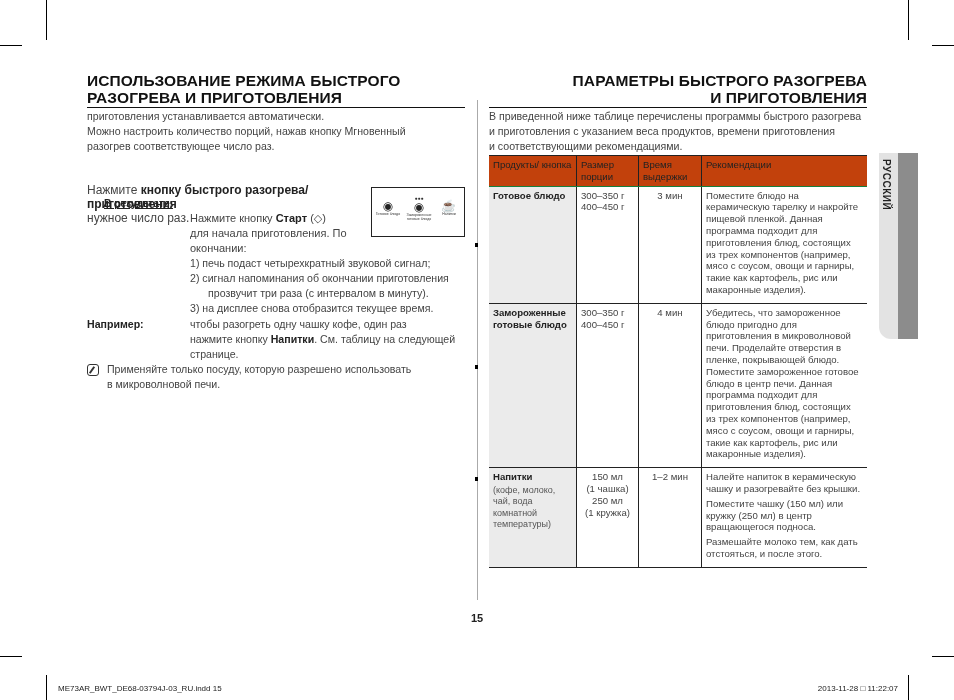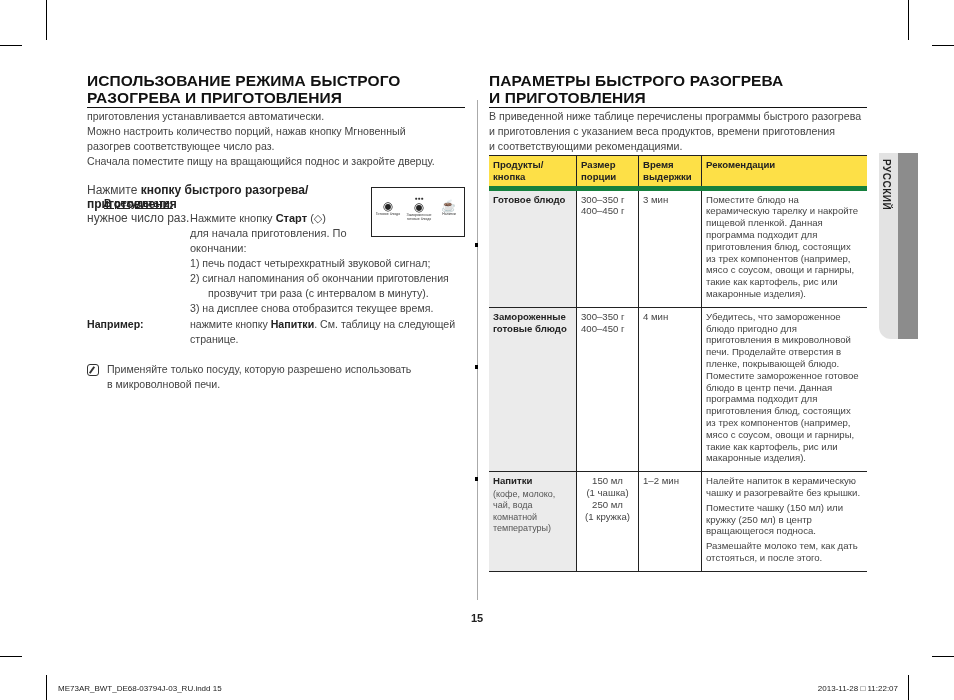--- a/index.html
+++ b/index.html
@@ -13,28 +13,28 @@
   .lbl { font-weight: bold; color: #222; }
   .col-divider { position: absolute; left: 477px; top: 100px; width: 1px; height: 500px; background: #aaa; }
   .tick { position: absolute; left: 475px; width: 3px; height: 4px; background: #000; }
   .display-box { position: absolute; left: 371px; top: 187px; width: 94px; height: 50px; border: 1px solid #222; box-sizing: border-box; }
   .dicon { position: absolute; top: 12px; width: 30px; text-align: center; }
   .dicon .glyph { font-size: 12px; line-height: 12px; color: #222; }
   .dicon .cap { font-size: 3.5px; line-height: 4px; color: #333; white-space: nowrap; }
   ol.steps { position: absolute; left: 190px; top: 256px; margin: 0; padding: 0; list-style: none; font-size: 10.6px; line-height: 15px; color: #444; width: 275px; }
   ol.steps li { padding-left: 18px; text-indent: -18px; }
   table.params { position: absolute; left: 489px; top: 155px; width: 378px; border-collapse: collapse; font-size: 9.6px; line-height: 11.8px; color: #444; }
-  table.params th { background: #fde047; text-align: left; font-weight: bold; color: #222; padding: 3px 4px; vertical-align: top; border-top: 1px solid #222; border-bottom: 5px solid #15803d; border-left: 1px solid #222; }
+  table.params th { background: #c2410c; text-align: left; font-weight: normal; color: #222; padding: 3px 4px; vertical-align: top; border-top: 1px solid #222; border-bottom: 1px solid #15803d; border-left: 1px solid #222; }
   table.params th:first-child, table.params td:first-child { border-left: none; }
   table.params td { padding: 3px 4px 4px 4px; vertical-align: top; border-bottom: 1px solid #222; border-left: 1px solid #222; }
   table.params td.prod { background: #ebebeb; width: 79px; color: #222; }
   table.params td.prod .name { font-weight: bold; }
   table.params td.prod .sub { color: #555; font-size: 9px; line-height: 11.5px; margin-top: 2px; }
   table.params td.size { width: 53px; text-align: center; }
-  table.params td.time { width: 54px; }
+  table.params td.time { width: 54px; text-align: center; }
   table.params td.rec p { margin: 0 0 3px 0; }
   .side-tab { position: absolute; left: 879px; top: 153px; width: 39px; height: 186px; }
   .side-tab .light { position: absolute; left: 0; top: 0; width: 19px; height: 186px; background: #e3e3e3; border-bottom-left-radius: 12px; }
   .side-tab .dark { position: absolute; left: 19px; top: 0; width: 20px; height: 186px; background: #8c8c8c; }
   .side-tab .txt { position: absolute; left: 2px; top: 6px; writing-mode: vertical-rl; font-weight: bold; font-size: 10px; letter-spacing: 0.5px; color: #222; }
   .pagenum { position: absolute; left: 462px; top: 612px; width: 30px; text-align: center; font-size: 11px; font-weight: bold; color: #222; }
   .footer { position: absolute; top: 684px; font-size: 8px; color: #222; }
   .note-icon { position: absolute; left: 87px; top: 364px; width: 12px; height: 12px; border: 1px solid #333; border-radius: 3px; box-sizing: border-box; }
   .note-icon::after { content: ""; position: absolute; left: 3px; top: 1px; width: 2px; height: 8px; background: #333; transform: rotate(35deg); }
 </style>
@@ -52,21 +52,20 @@
 
 <div class="h2" style="left:87px;top:72px;width:378px;">
   <div>ИСПОЛЬЗОВАНИЕ РЕЖИМА БЫСТРОГО</div>
   <div>РАЗОГРЕВА И ПРИГОТОВЛЕНИЯ</div>
 </div>
 
 <div class="para" style="left:87px;top:109px;width:380px;">
   <div>приготовления устанавливается автоматически.</div>
   <div>Можно настроить количество порций, нажав кнопку Мгновенный</div>
   <div>разогрев соответствующее число раз.</div>
-  <div>Сначала поместите пищу на вращающийся поднос и закройте дверцу.</div>
 </div>
 
 <div class="para" style="left:87px;top:183px;width:285px;font-size:12px;line-height:14px;">
   <div><span>Нажмите </span><b>кнопку быстрого разогрева/приготовления</b></div>
   <div>нужное число раз.</div>
 </div>
 
 <div class="display-box">
   <div class="dicon" style="left:1px;">
     <div class="glyph">◉</div>
@@ -95,36 +94,37 @@
 <ol class="steps">
   <li>1)  печь подаст четырехкратный звуковой сигнал;</li>
   <li>2)  сигнал напоминания об окончании приготовления прозвучит три раза (с интервалом в минуту).</li>
   <li>3)  на дисплее снова отобразится текущее время.</li>
 </ol>
 
 <div class="para" style="left:87px;top:317px;">
   <span class="lbl">Например:</span>
 </div>
 <div class="para" style="left:190px;top:317px;width:280px;">
+  <div>чтобы разогреть одну чашку кофе, один раз</div>
   <div><span>нажмите кнопку </span><b>Напитки</b><span>. См. таблицу на следующей</span></div>
   <div>странице.</div>
 </div>
 
 <div class="note-icon"></div>
 <div class="para" style="left:107px;top:362px;width:360px;">
   <div>Применяйте только посуду, которую разрешено использовать</div>
   <div>в микроволновой печи.</div>
 </div>
 
 <div class="col-divider"></div>
 <div class="tick" style="top:243px;"></div>
 <div class="tick" style="top:365px;"></div>
 <div class="tick" style="top:477px;"></div>
 
-<div class="h2" style="left:489px;top:72px;width:378px;">
+<div class="h2" style="left:489px;top:72px;width:378px;text-align:right;">
   <div>ПАРАМЕТРЫ БЫСТРОГО РАЗОГРЕВА</div>
   <div>И ПРИГОТОВЛЕНИЯ</div>
 </div>
 
 <div class="para" style="left:489px;top:109px;width:385px;">
   <div>В приведенной ниже таблице перечислены программы быстрого разогрева</div>
   <div>и приготовления с указанием веса продуктов, времени приготовления</div>
   <div>и соответствующими рекомендациями.</div>
 </div>
 

